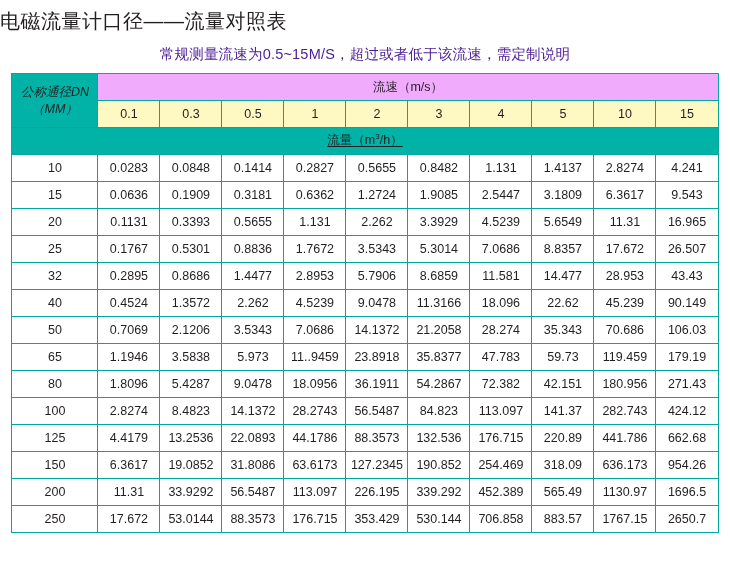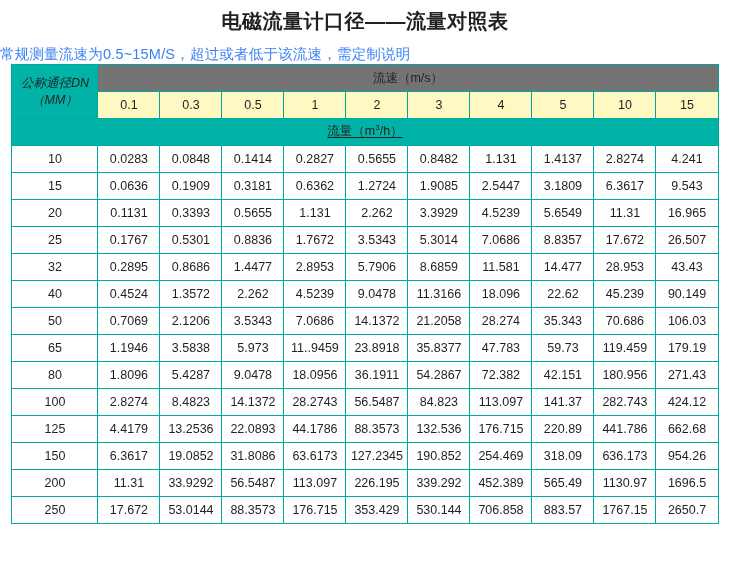--- a/index.html
+++ b/index.html
@@ -14,32 +14,32 @@
     color: #231f20;
     overflow: hidden;
   }
   .page {
     width: 730px;
     height: 588px;
     position: relative;
     box-sizing: border-box;
   }
   .title {
-    text-align: center;
     font-size: 20px;
-    font-weight: bold;
+    font-weight: normal;
     color: #231f20;
     padding-top: 8px;
     letter-spacing: 0.5px;
   }
   .subtitle {
-    text-align: left;
+    text-align: center;
     font-size: 14.5px;
-    color: #3b82f6;
+    color: #4c1d95;
     padding-top: 10px;
+    padding-bottom: 9px;
     letter-spacing: 0.2px;
   }
   table.spec {
     border-collapse: collapse;
     width: 706px;
     margin: 0 auto;
     table-layout: fixed;
   }
   table.spec td, table.spec th {
     border: 1px solid #00a99d;
@@ -52,21 +52,21 @@
     color: #231f20;
   }
   .hdr-dn {
     background: #00b3a6;
     color: #ffffff;
     font-size: 12.5px;
     line-height: 1.35;
     font-style: italic;
   }
   .hdr-speed {
-    background: #737373;
+    background: #f0abfc;
     color: #ffffff;
     font-size: 13.5px;
   }
   .hdr-flow {
     background: #00b3a6;
     color: #ffffff;
     font-size: 13.5px;
     height: 26px;
     text-decoration: underline;
   }

